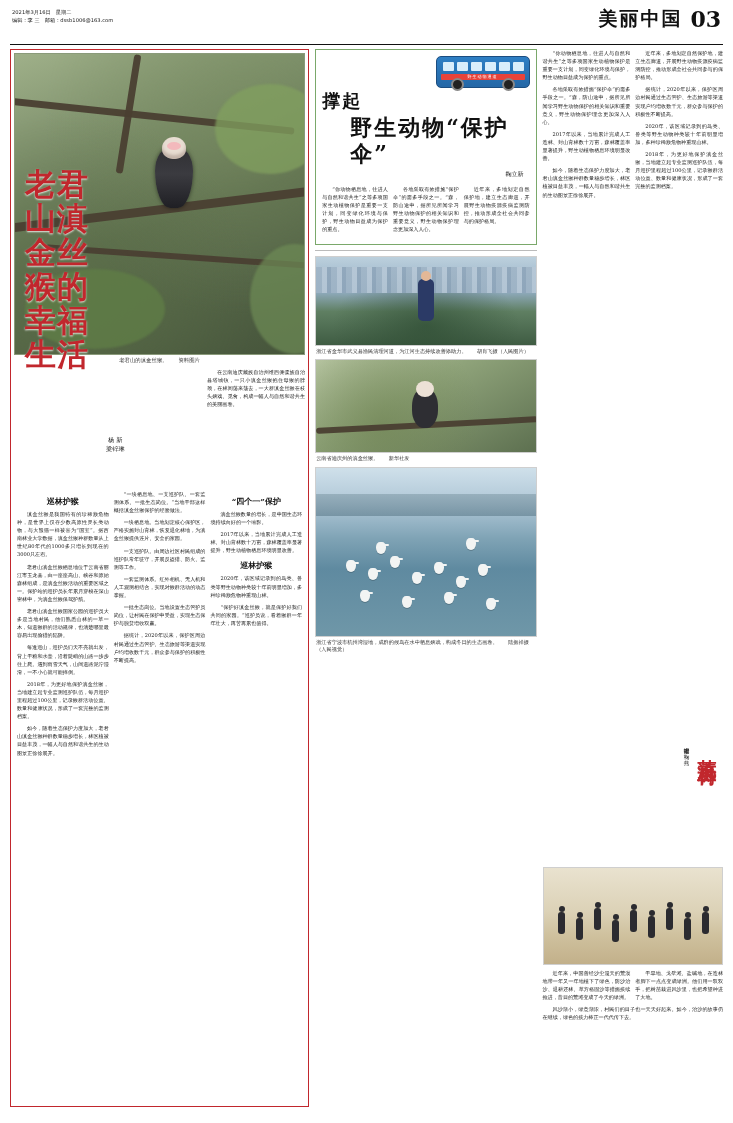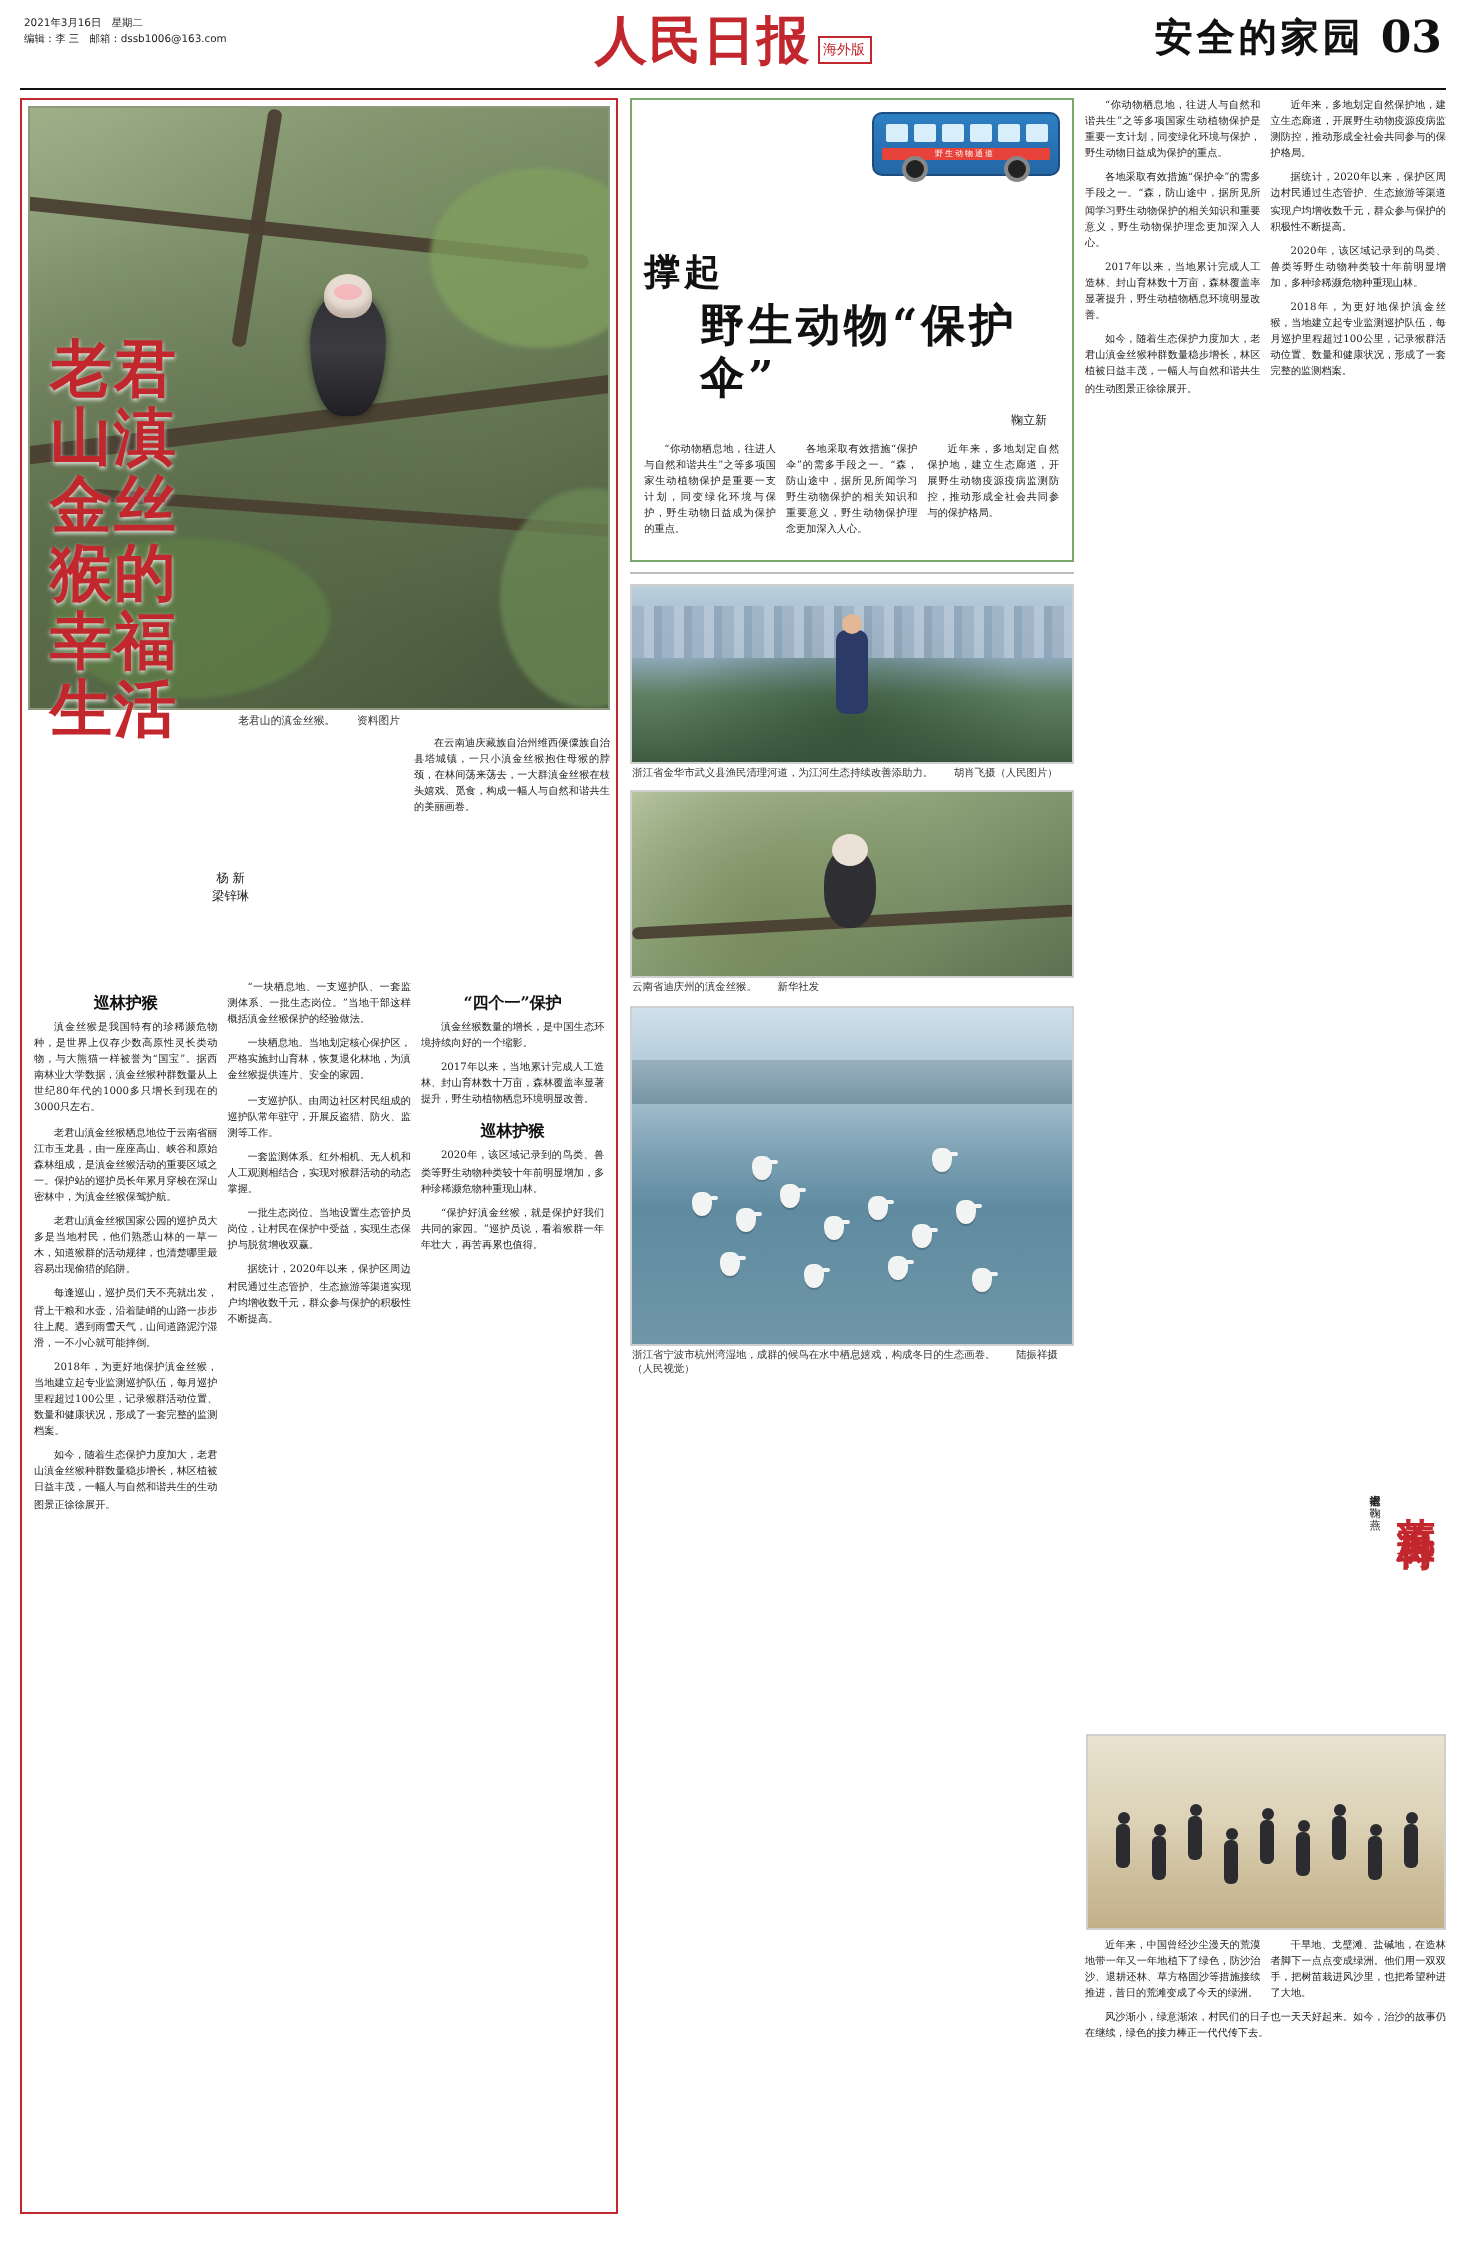--- a/index.html
+++ b/index.html
@@ -94,21 +94,21 @@
     background:linear-gradient(180deg,#2e7fc4 0%,#2467a6 100%);
     border-radius:5px;border:1px solid #1b4d80;
   }
   .bus .win{position:absolute;top:5px;width:11px;height:9px;background:#d9eefb;border-radius:1px;}
   .bus .strip{position:absolute;left:4px;right:4px;bottom:7px;height:6px;background:#e8433a;border-radius:1px;
     color:#fff;font-size:4px;line-height:6px;text-align:center;letter-spacing:1px;}
   .bus .wheel{position:absolute;bottom:-4px;width:9px;height:9px;border-radius:50%;background:#222;border:2px solid #888;}
   .mid-title{
     font-family:"DejaVu Serif","Liberation Serif",serif;font-weight:700;color:#111;
   }
-  .mid-title .l1{font-size:18px;line-height:26px;letter-spacing:2px;margin-top:36px;}
+  .mid-title .l1{font-size:18px;line-height:26px;letter-spacing:2px;}
   .mid-title .l2{font-size:22px;line-height:26px;letter-spacing:2px;padding-left:28px;}
   .mid-author{font-size:6px;text-align:right;padding:4px 6px 6px 0;color:#222;}
 
   .photo{position:relative;overflow:hidden;border:1px solid #cfcfcf;}
   .photo-cap{font-size:5.2px;line-height:7.6px;color:#333;padding:2px 1px 4px;}
 
   .ph-fisher{
     height:88px;
     background:
       radial-gradient(ellipse at 50% 78%, rgba(40,70,45,.6), rgba(0,0,0,0) 60%),
@@ -156,26 +156,22 @@
 </head>
 <body>
 
 <div class="page">
 
   <div class="masthead">
     <div class="mh-left">
       <div>2021年3月16日　星期二</div>
       <div>编辑：李 三　邮箱：dssb1006@163.com</div>
     </div>
-    <div class="mh-center">
-      <span class="mh-title">人民日报</span>
-      <span class="mh-sub">海外版</span>
-    </div>
     <div class="mh-right">
-      <span class="mh-section">安全的家园</span>
+      <span class="mh-section">美丽中国</span>
       <span class="mh-page">03</span>
     </div>
   </div>
 
   <div class="grid">
 
     <div class="col-left">
       <div class="feature-box">
 
         <div class="feat-photo">

